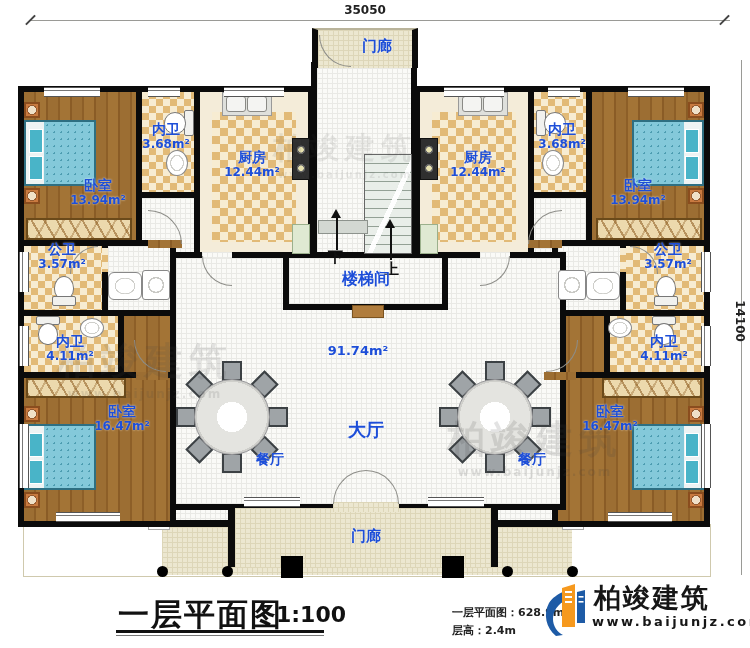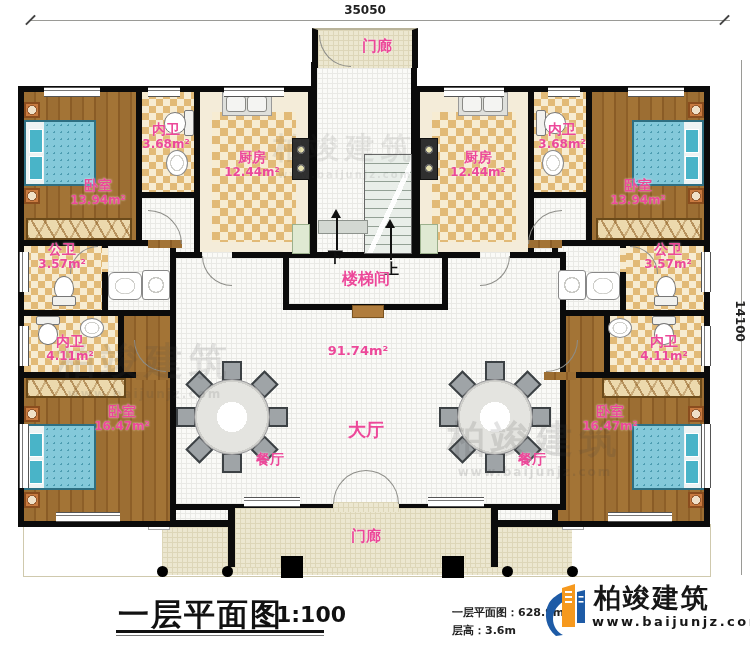--- a/index.html
+++ b/index.html
@@ -66,21 +66,21 @@
      background:linear-gradient(to right,#fff 0 2.5px,#777 2.5px 3.5px,#fff 3.5px);}
   
   .arc{position:absolute;box-sizing:border-box;border:1.5px solid #8d8d88;background:transparent;}
   .arc-tl{border-right:none!important;border-bottom:none!important;border-radius:100% 0 0 0;}
   .arc-tr{border-left:none!important;border-bottom:none!important;border-radius:0 100% 0 0;}
   .arc-bl{border-right:none!important;border-top:none!important;border-radius:0 0 0 100%;}
   .arc-br{border-left:none!important;border-top:none!important;border-radius:0 0 100% 0;}
   .patch{position:absolute;}
   
   .rlabel{position:absolute;transform:translateX(-50%);text-align:center;font-weight:bold;
-     color:#ec4899;white-space:nowrap;line-height:1.12;text-shadow:0 0 2px rgba(255,255,255,.85);}
+     color:#1d4ed8;white-space:nowrap;line-height:1.12;text-shadow:0 0 2px rgba(255,255,255,.85);}
   .rname{font-size:14px;display:block;}
   .rarea{font-size:12px;display:block;}
   .dim{position:absolute;font-size:12px;font-weight:bold;color:#222;}
   .dline{position:absolute;background:#9a9a96;}
   .tick{position:absolute;width:13px;height:2px;background:#444;transform:rotate(-45deg);}
   .column-dot{position:absolute;width:11px;height:11px;border-radius:50%;background:#000;}
   .pier{position:absolute;background:#000;}
   .wm{position:absolute;font-weight:bold;text-align:center;pointer-events:none;}
   .wm .n{display:block;font-size:38px;letter-spacing:6px;}
   .wm .u{display:block;font-size:12px;letter-spacing:2px;}
@@ -386,21 +386,21 @@
     </div>
 
   <div class="ftitle" style="left:118px;top:594px;">一层平面图</div>
   <div class="fscale" style="left:276px;top:602px;">1:100</div>
   <div class="uline1" style="left:116px;top:630px;width:208px;"></div>
   <div class="uline2" style="left:116px;top:635px;width:208px;"></div>
 
   <div class="stat" style="left:452px;top:605px;">
     <span>一层平面图：</span><span>628.9m²</span></div>
   <div class="stat" style="left:452px;top:623px;">
-    <span>层高：</span><span>3.6m</span></div>
+    <span>层高：</span><span>2.4m</span></div>
 
   <div class="abs" style="left:542px;top:580px;width:200px;height:62px;">
     <svg width="46" height="56" viewBox="0 0 46 56" style="position:absolute;left:0;top:2px;">
       <path d="M14 54 C4 46 1 32 7 21 C10 16 16 12 21 10 L24 18 C16 22 11 29 11 37 C11 44 15 50 21 53 Z" fill="#1e5ba6"></path>
       <path d="M20 6 L33 2 L33 45 L20 45 Z" fill="#f6991e"></path>
       <path d="M35 10 L43 8 L43 41 L35 41 Z" fill="#1e5ba6"></path>
       <g fill="#fff">
         <rect x="23" y="9" width="7" height="2"></rect>
           <rect x="23" y="14" width="7" height="2"></rect>
         <rect x="23" y="19" width="7" height="2"></rect>

